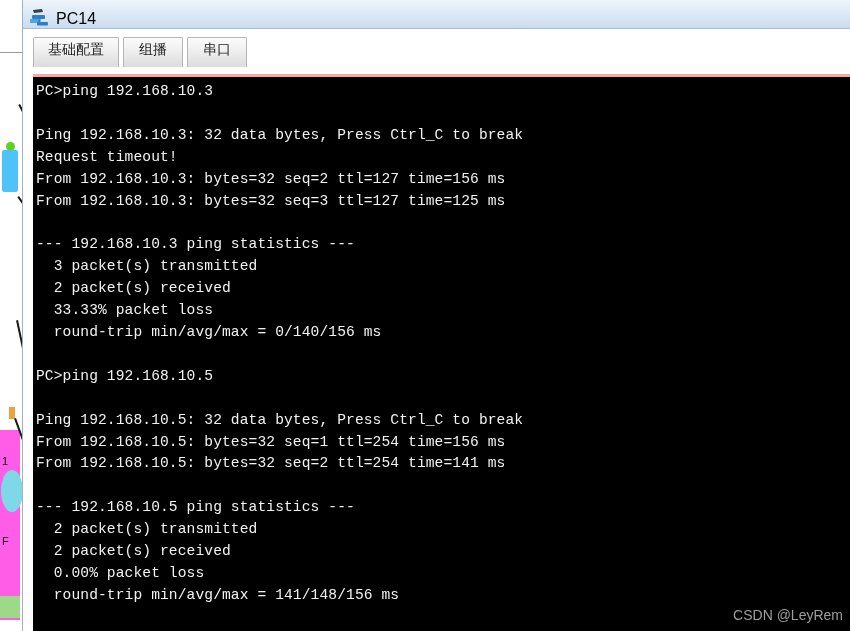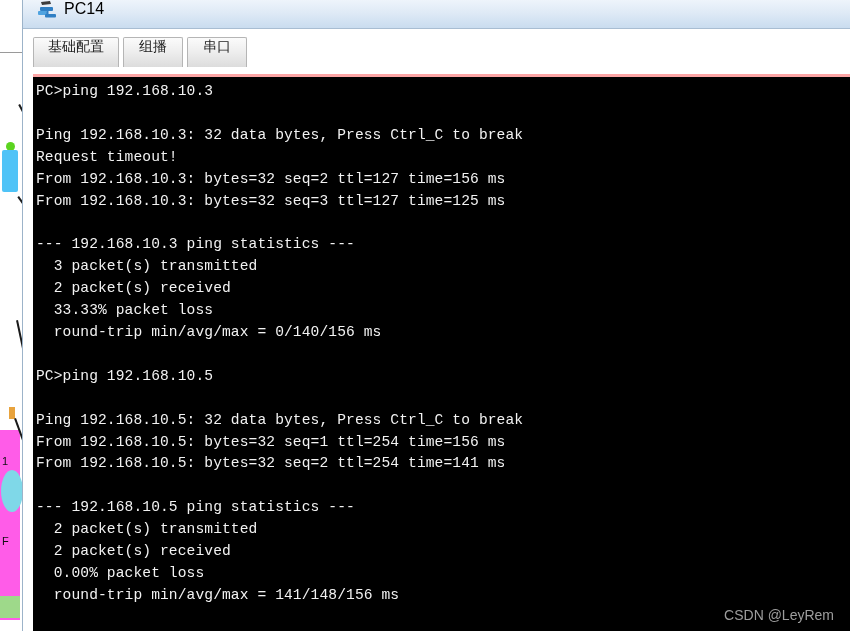--- a/index.html
+++ b/index.html
@@ -96,22 +96,22 @@
     box-sizing: border-box;
   }
 
   
   #title-bar {
     position: relative;
     height: 29px;
     background: linear-gradient(to bottom, #eef4fb 0%, #dfeaf6 45%, #c9dcef 100%);
     border-bottom: 1px solid #a8bdd2;
     display: flex;
-    align-items: flex-start;
-    padding-left: 14px;
+    align-items: flex-end;
+    padding-left: 6px;
     box-sizing: border-box;
   }
   #window-icon {
     width: 22px; height: 20px;
     position: relative;
     margin-right: 5px;
     flex: none;
   }
 
   
@@ -129,23 +129,23 @@
     height: 38px;
     padding-top: 8px;
     display: flex;
     align-items: flex-end;
     gap: 4px;
     box-sizing: border-box;
   }
   .tab {
     height: 30px;
     min-width: 60px;
-    padding: 0 14px;
+    padding: 8px 14px;
     display: flex;
-    align-items: flex-start;
+    align-items: flex-end;
     justify-content: center;
     font-size: 14px;
     color: #1d1d1d;
     border: 1px solid #b5b5b5;
     border-bottom: none;
     border-radius: 2px 2px 0 0;
     background: linear-gradient(to bottom, #fbfbfb 0%, #ededed 50%, #dcdcdc 100%);
     box-sizing: border-box;
     white-space: nowrap;
     font-family: "Liberation Sans", sans-serif;
@@ -175,21 +175,21 @@
     margin: 0;
     font-family: "Liberation Mono", "DejaVu Sans Mono", monospace;
     font-size: 14.6px;
     line-height: 21.9px;
     color: #f2f2f2;
     white-space: pre;
     letter-spacing: 0.1px;
   }
   #watermark {
     position: absolute;
-    right: 16px;
+    right: 7px;
     bottom: 8px;
     font-size: 14px;
     color: #b9b9b9;
     font-family: "Liberation Sans", sans-serif;
     opacity: 0.85;
   }
 </style>
 </head>
 <body>
 

